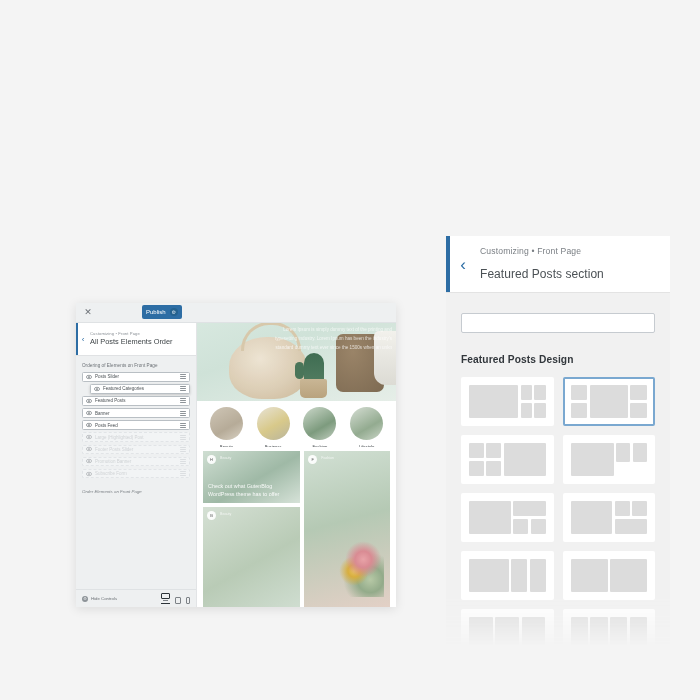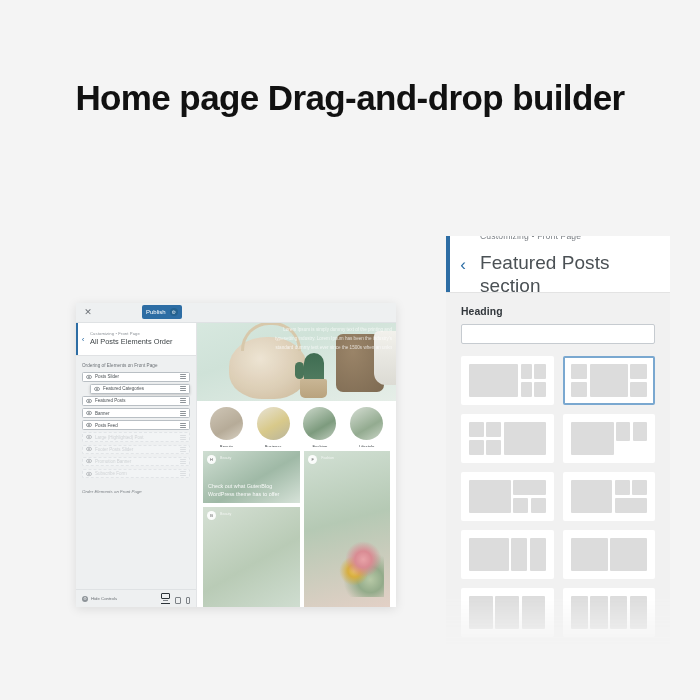--- a/index.html
+++ b/index.html
@@ -198,21 +198,21 @@
     background:#fff;height:56px;display:flex;align-items:center;position:relative;
     border-bottom:1px solid #e3e3e3;
   }
   .sp-head .accent{position:absolute;left:0;top:0;bottom:0;width:4px;background:#2d6da4;}
   .sp-back{
     width:34px;display:flex;align-items:center;justify-content:center;flex:none;
     color:#2d6da4;font-size:17px;line-height:1;
   }
   .sp-head-text{display:flex;flex-direction:column;justify-content:center;line-height:1.2;}
   .sp-crumb{font-size:8.6px;color:#7a7f84;letter-spacing:.15px;}
-  .sp-title{font-size:19px;color:#4b5155;margin-top:11px;letter-spacing:.05px;}
+  .sp-title{font-size:12px;color:#4b5155;margin-top:11px;letter-spacing:.05px;}
   .sp-content{padding:13px 15px 0 15px;}
   .sp-label{font-size:10.4px;font-weight:700;color:#32373c;letter-spacing:.1px;}
   .sp-input{
     margin-top:7px;height:20px;background:#fff;border:1px solid #c6cbd0;border-radius:2px;
     width:100%;box-sizing:border-box;font-size:9px;padding:0 6px;color:#32373c;
     font-family:"Liberation Sans", sans-serif;
   }
   .sp-subhead{
     margin-top:21px;font-size:10.2px;font-weight:700;color:#32373c;letter-spacing:.1px;
   }
@@ -226,21 +226,20 @@
   .design-item.selected{border:2px solid #7aa8d0;padding:6px;}
   .thumb{flex:1;display:flex;gap:2.5px;}
   .thumb .blk{background:#dcdcdc;border-radius:1px;}
   .thumb .col{display:flex;flex-direction:column;gap:2.5px;flex:1;}
   .thumb .row{display:flex;gap:2.5px;flex:1;}
 </style>
 </head>
 <body>
 
 <div class="headline-wrap">
-  <h1 class="headline">Home page Drag-and-drop builder</h1>
 </div>
 
 <div class="customizer">
 
   <div class="cz-topbar">
     <div class="cz-close">✕</div>
     <div class="cz-publish">
       <span>Publish</span>
       <span class="gear">⚙</span>
     </div>
@@ -470,22 +469,22 @@
   <div class="sp-head">
     <div class="accent"></div>
     <div class="sp-back">‹</div>
     <div class="sp-head-text">
       <div class="sp-crumb">Customizing • Front Page</div>
       <div class="sp-title">Featured Posts section</div>
     </div>
   </div>
 
   <div class="sp-content">
-    <div class="sp-label">Heading</div>
     <input class="sp-input" type="text" value="" style="">
+    <div class="sp-subhead">Featured Posts Design</div>
     <div class="design-grid" id="design-grid">
         <div class="design-item">
           <div class="thumb">
             <div class="blk" style="flex:2"></div>
             <div class="col">
               <div class="row">
                 <div class="blk" style="flex:1"></div>
                 <div class="blk" style="flex:1"></div>
               </div>
               <div class="row">

